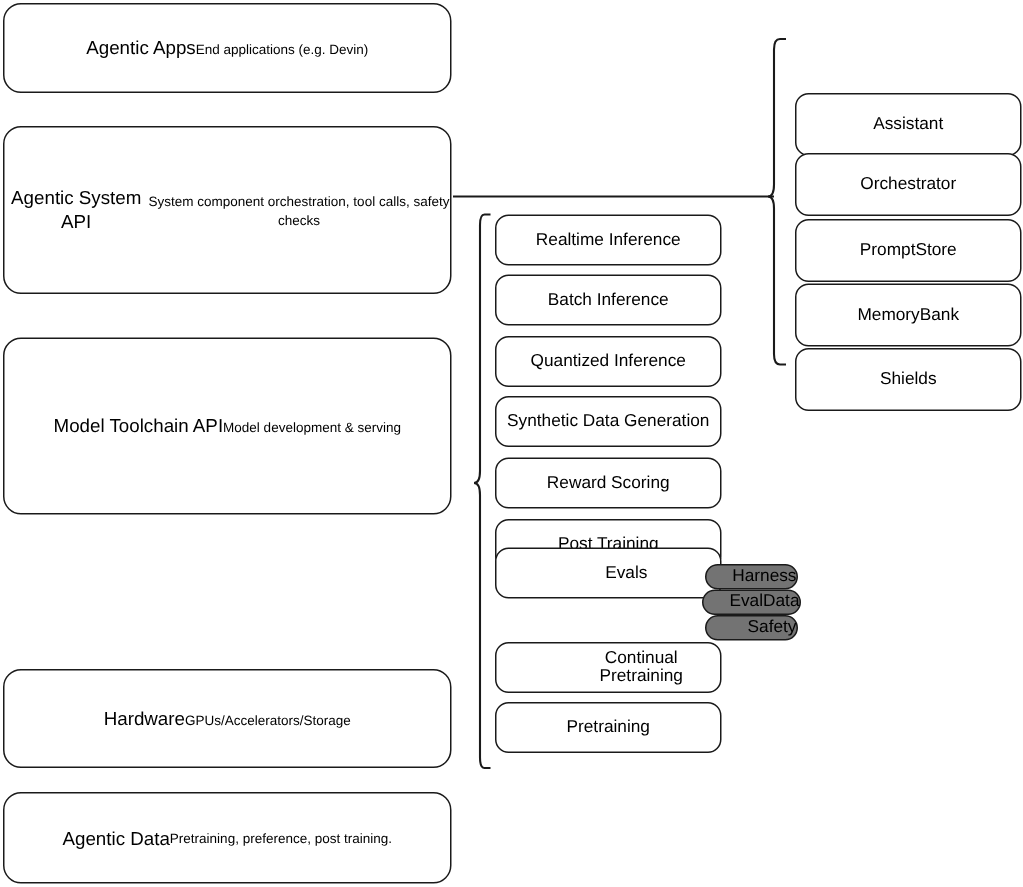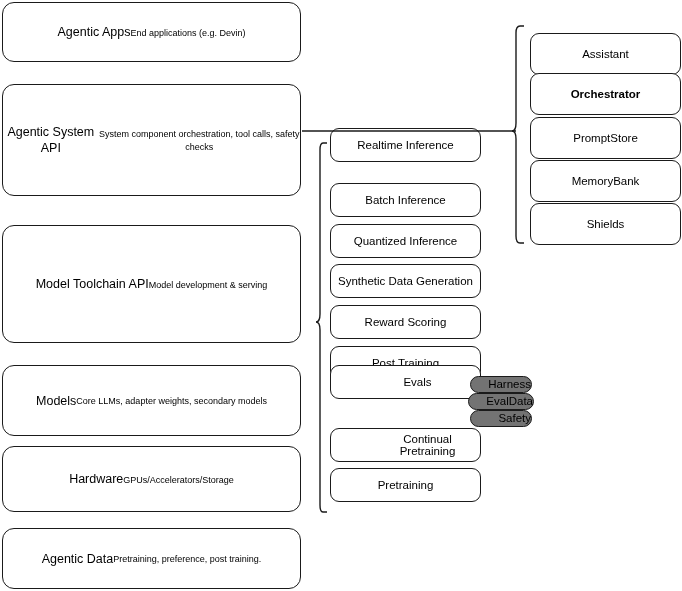--- a/index.html
+++ b/index.html
@@ -62,20 +62,21 @@
     font-size: 11.5px;
   }
 
   
   .right-box {
     left: 530px;
     width: 151px;
     height: 42px;
     border-radius: 9px;
     font-size: 11.5px;
+    margin-top: 29px;
   }
 
   
   .pill {
     position: absolute;
     box-sizing: border-box;
     border: 1.4px solid #1a1a1a;
     border-radius: 999px;
     background: #737373;
     display: flex;
@@ -139,36 +140,32 @@
   <div class="box layer-box" style="top:84px; height:112px;">
     <div class="layer-title">Agentic System API</div>
     <div class="layer-sub">System component orchestration, tool calls, safety checks</div>
   </div>
 
   <div class="box layer-box" style="top:225px; height:118px;">
     <div class="layer-title">Model Toolchain API</div>
     <div class="layer-sub">Model development &amp; serving</div>
   </div>
 
-  <div class="box layer-box" style="top:365px; height:71px;">
-    <div class="layer-title">Models</div>
-    <div class="layer-sub">Core LLMs, adapter weights, secondary models</div>
-  </div>
 
   <div class="box layer-box" style="top:446px; height:66px;">
     <div class="layer-title">Hardware</div>
     <div class="layer-sub">GPUs/Accelerators/Storage</div>
   </div>
 
   <div class="box layer-box" style="top:528px; height:61px;">
     <div class="layer-title">Agentic Data</div>
     <div class="layer-sub">Pretraining, preference, post training.</div>
   </div>
 
-  <div class="box mid-box" style="top:128px;text-align:center;">
+  <div class="box mid-box" style="top:143px;text-align:center;">
     <span>Realtime Inference</span>
   </div>
   <div class="box mid-box" style="top:183px;">
     <span>Batch Inference</span>
   </div>
   <div class="box mid-box" style="top:224px;">
     <span>Quantized Inference</span>
   </div>
   <div class="box mid-box" style="top:264px;">
     <span>Synthetic Data Generation</span>
@@ -195,21 +192,21 @@
   <div class="pill" style="left:468px; top:393px; width:66px; height:17px;">
     <span>EvalData</span>
   </div>
   <div class="pill" style="left:470px; top:410px; width:62px; height:17px;">
     <span>Safety</span>
   </div>
 
   <div class="box right-box" style="top:33px;">
     <span>Assistant</span>
   </div>
-  <div class="box right-box" style="top:73px;font-weight:bold;">
+  <div class="box right-box" style="top:73px;">
     <span>Orchestrator</span>
   </div>
   <div class="box right-box" style="top:117px;">
     <span>PromptStore</span>
   </div>
   <div class="box right-box" style="top:160px;">
     <span>MemoryBank</span>
   </div>
   <div class="box right-box" style="top:203px;">
     <span>Shields</span>

